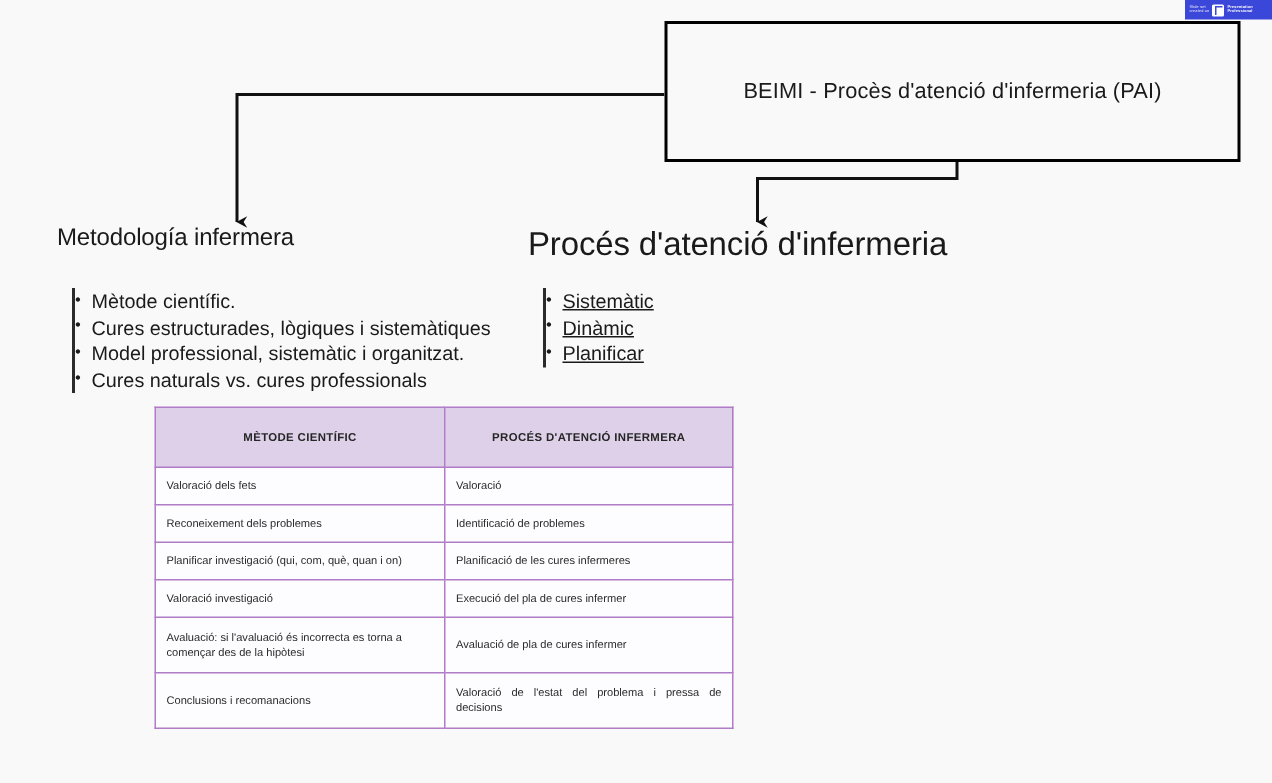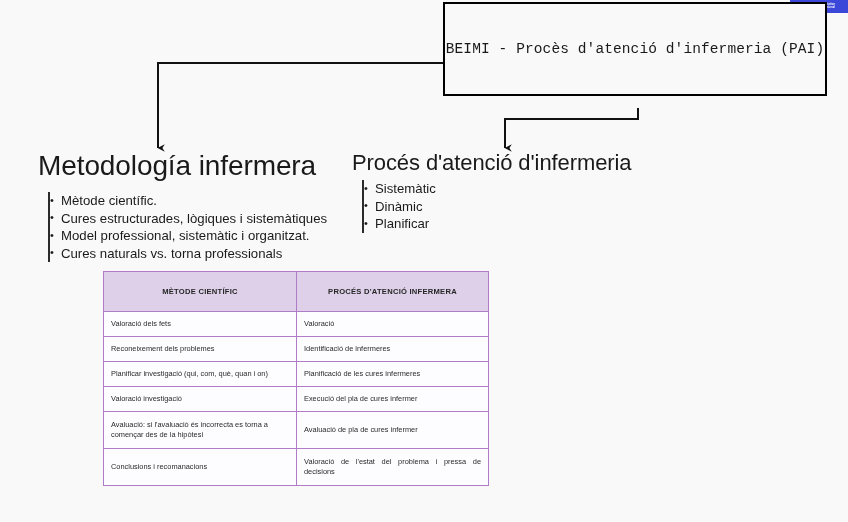--- a/index.html
+++ b/index.html
@@ -40,55 +40,54 @@
     content:"";position:absolute;left:2px;top:1.6px;
     width:3.6px;height:4.8px;
     border-left:1.3px solid #3b47d8;
     border-top:1.3px solid #3b47d8;
   }
   .badge-right{flex:0 0 auto;font-weight:bold;}
 
   
   .title-box{
     position:absolute;
-    left:443px;top:2px;
+    left:443px;top:14px;
     width:384px;height:94px;
     border:2px solid #000000;
     background:#f9f9f9;
     display:flex;align-items:center;justify-content:center;
     box-sizing:border-box;
-    font-family:Liberation Mono, monospace;
   }
   .title-text{
     font-size:14.5px;
     color:#1a1a1a;
     letter-spacing:.1px;
   }
 
   
   .connectors{position:absolute;left:0;top:0;width:848px;height:522px;pointer-events:none;}
 
   
   .h-left{
     position:absolute;left:38px;top:150px;
-    font-size:28px;letter-spacing:-.1px;color:#1a1a1a;white-space:nowrap;
+    font-size:16px;letter-spacing:-.1px;color:#1a1a1a;white-space:nowrap;
   }
   .h-right{
     position:absolute;left:352px;top:150px;
     font-size:22px;letter-spacing:-.1px;color:#1a1a1a;white-space:nowrap;
   }
 
   
   .bullets{
     position:absolute;
     border-left:2px solid #2b2b2b;
     box-sizing:border-box;
   }
   .bullets.left{left:48px;top:192px;}
-  .bullets.right{left:362px;top:180px;}
+  .bullets.right{left:362px;top:192px;text-decoration:underline;}
   .bullets ul{list-style:none;margin:0;padding:0;}
   .bullets li{
     font-size:13.2px;
     line-height:17.5px;
     color:#1a1a1a;
     white-space:nowrap;
     position:relative;
     padding-left:11px;
   }
   .bullets li::before{
@@ -160,21 +159,21 @@
   <div class="title-box">
     <span class="title-text">BEIMI - Procès d'atenció d'infermeria (PAI)</span>
   </div>
 
   <div class="h-left">Metodología infermera</div>
   <div class="bullets left">
     <ul>
       <li>Mètode científic.</li>
       <li>Cures estructurades, lògiques i sistemàtiques</li>
       <li>Model professional, sistemàtic i organitzat.</li>
-      <li>Cures naturals vs. torna professionals</li>
+      <li>Cures naturals vs. cures professionals</li>
     </ul>
   </div>
 
   <div class="h-right">Procés d'atenció d'infermeria</div>
   <div class="bullets right">
     <ul>
       <li>Sistemàtic</li>
       <li>Dinàmic</li>
       <li>Planificar</li>
     </ul>
@@ -191,21 +190,21 @@
         <th>PROCÉS D'ATENCIÓ INFERMERA</th>
       </tr>
     </thead>
     <tbody>
       <tr class="r-short">
         <td>Valoració dels fets</td>
         <td>Valoració</td>
       </tr>
       <tr class="r-short">
         <td>Reconeixement dels problemes</td>
-        <td>Identificació de infermeres</td>
+        <td>Identificació de problemes</td>
       </tr>
       <tr class="r-short">
         <td>Planificar investigació (qui, com, què, quan i on)</td>
         <td>Planificació de les cures infermeres</td>
       </tr>
       <tr class="r-short">
         <td>Valoració investigació</td>
         <td>Execució del pla de cures infermer</td>
       </tr>
       <tr class="r-tall">

